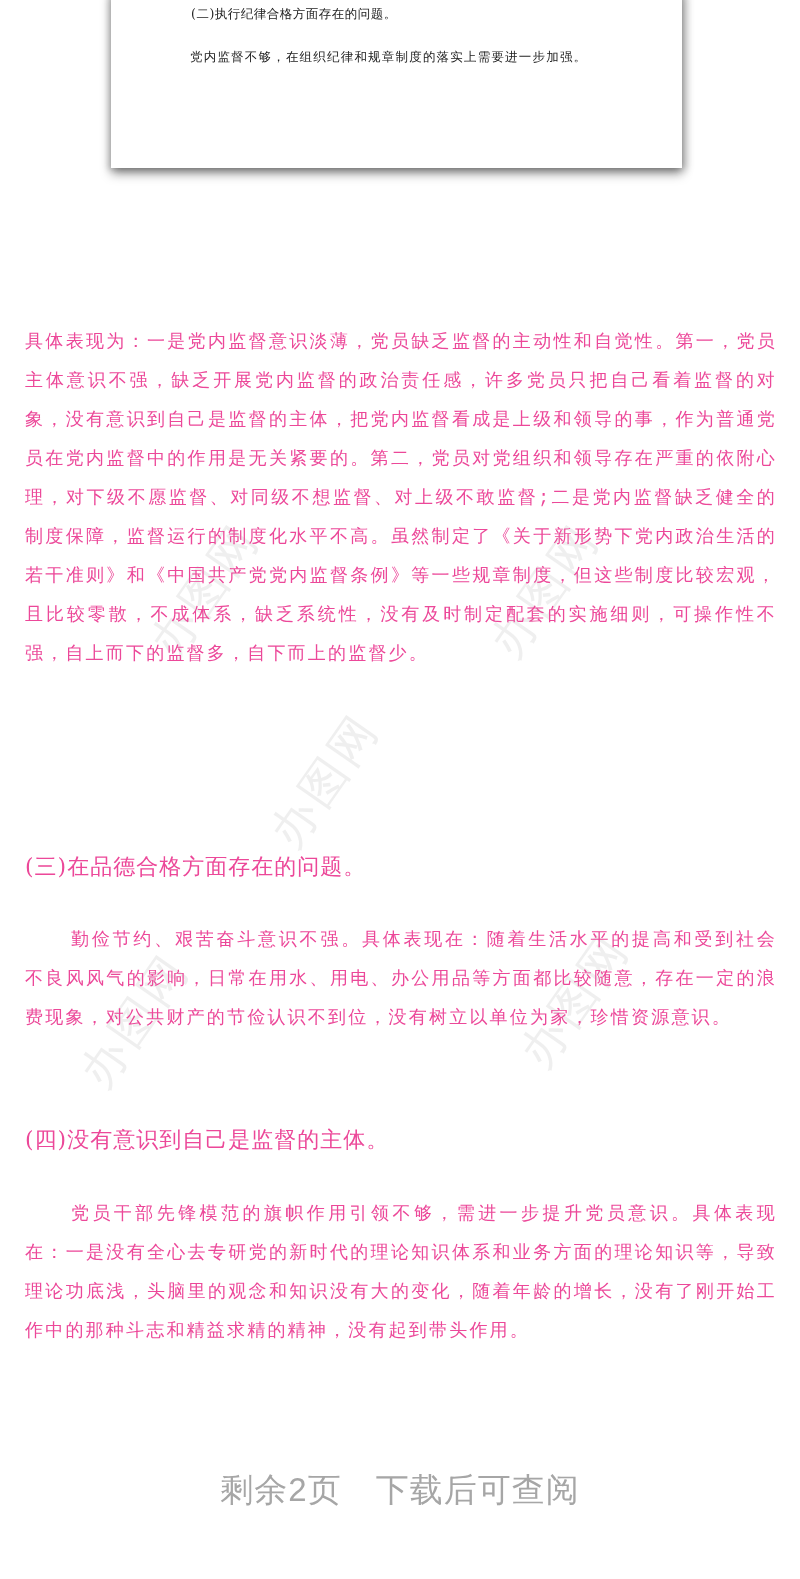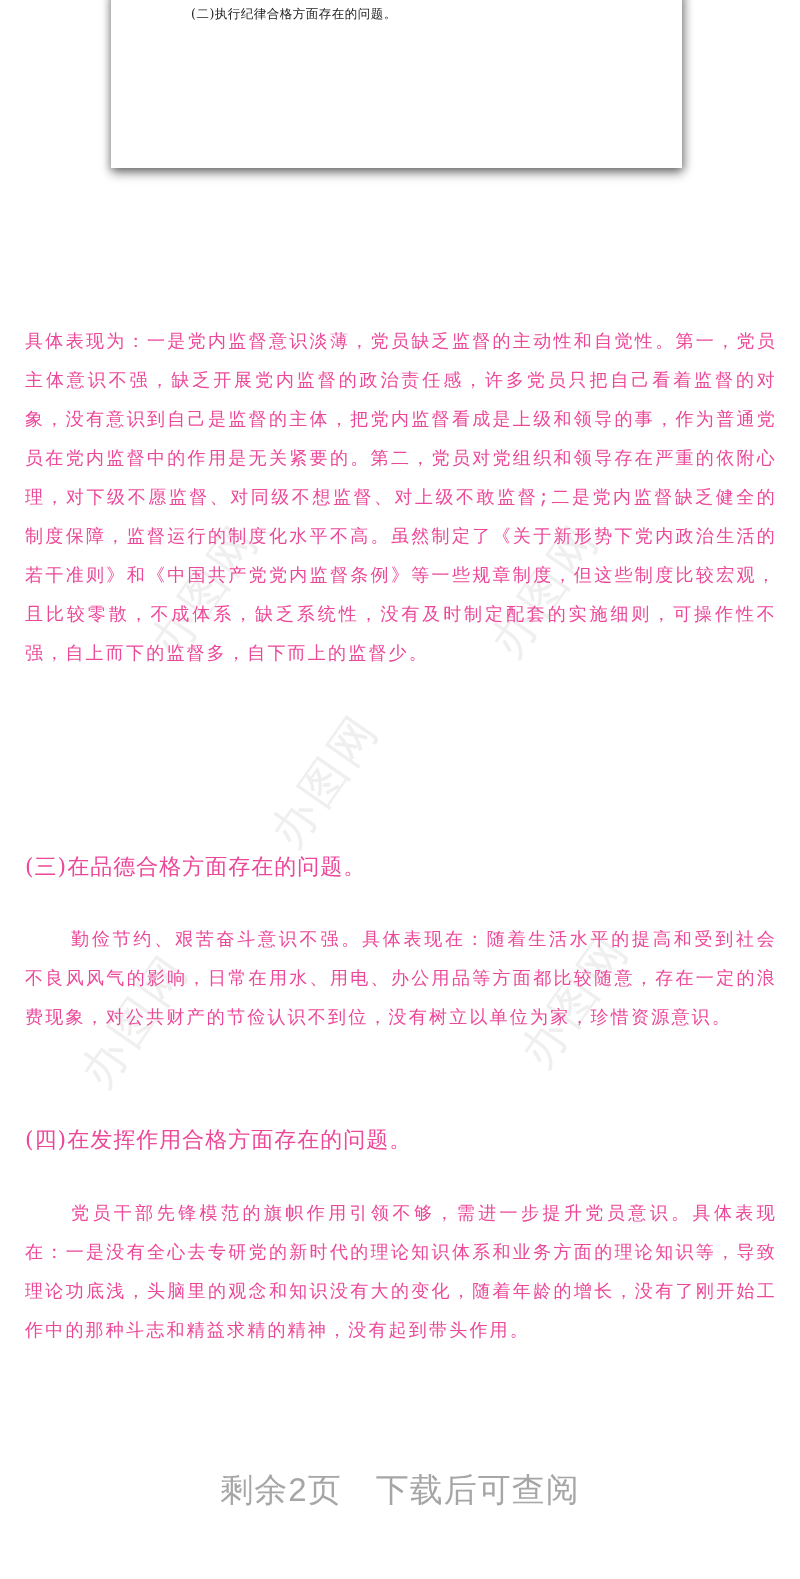--- a/index.html
+++ b/index.html
@@ -86,33 +86,34 @@
       white-space: nowrap;
       pointer-events: none;
       letter-spacing: 4px;
     }
   </style>
 </head>
 <body>
 
 <div class="page-card">
   <div class="card-heading">(二)执行纪律合格方面存在的问题。</div>
+  <div class="card-para">党内监督不够，在组织纪律和规章制度的落实上需要进一步加强。</div>
 </div>
 
 <div class="watermark" style="left:130px; top:560px;">办图网</div>
 <div class="watermark" style="left:470px; top:560px;">办图网</div>
 <div class="watermark" style="left:250px; top:750px;">办图网</div>
 <div class="watermark" style="left:60px; top:990px;">办图网</div>
 <div class="watermark" style="left:500px; top:970px;">办图网</div>
 
 <div class="body-text" style="top:323px;">具体表现为：一是党内监督意识淡薄，党员缺乏监督的主动性和自觉性。第一，党员主体意识不强，缺乏开展党内监督的政治责任感，许多党员只把自己看着监督的对象，没有意识到自己是监督的主体，把党内监督看成是上级和领导的事，作为普通党员在党内监督中的作用是无关紧要的。第二，党员对党组织和领导存在严重的依附心理，对下级不愿监督、对同级不想监督、对上级不敢监督;二是党内监督缺乏健全的制度保障，监督运行的制度化水平不高。虽然制定了《关于新形势下党内政治生活的若干准则》和《中国共产党党内监督条例》等一些规章制度，但这些制度比较宏观，且比较零散，不成体系，缺乏系统性，没有及时制定配套的实施细则，可操作性不强，自上而下的监督多，自下而上的监督少。</div>
 
 <div class="section-heading" style="top:847px;">(三)在品德合格方面存在的问题。</div>
 
 <div class="body-text indent" style="top:921px;">勤俭节约、艰苦奋斗意识不强。具体表现在：随着生活水平的提高和受到社会不良风风气的影响，日常在用水、用电、办公用品等方面都比较随意，存在一定的浪费现象，对公共财产的节俭认识不到位，没有树立以单位为家，珍惜资源意识。</div>
 
-<div class="section-heading" style="top:1120px;">(四)在发挥作用合格方面存在的问题。</div>
+<div class="section-heading" style="top:1120px;">(四)没有意识到自己是监督的主体。</div>
 
 <div class="body-text indent" style="top:1195px;">党员干部先锋模范的旗帜作用引领不够，需进一步提升党员意识。具体表现在：一是没有全心去专研党的新时代的理论知识体系和业务方面的理论知识等，导致理论功底浅，头脑里的观念和知识没有大的变化，随着年龄的增长，没有了刚开始工作中的那种斗志和精益求精的精神，没有起到带头作用。</div>
 
 <div class="footer-cta">
   <span>剩余2页</span><span class="gap"></span><span>下载后可查阅</span>
 </div>
 
 </body></html>

